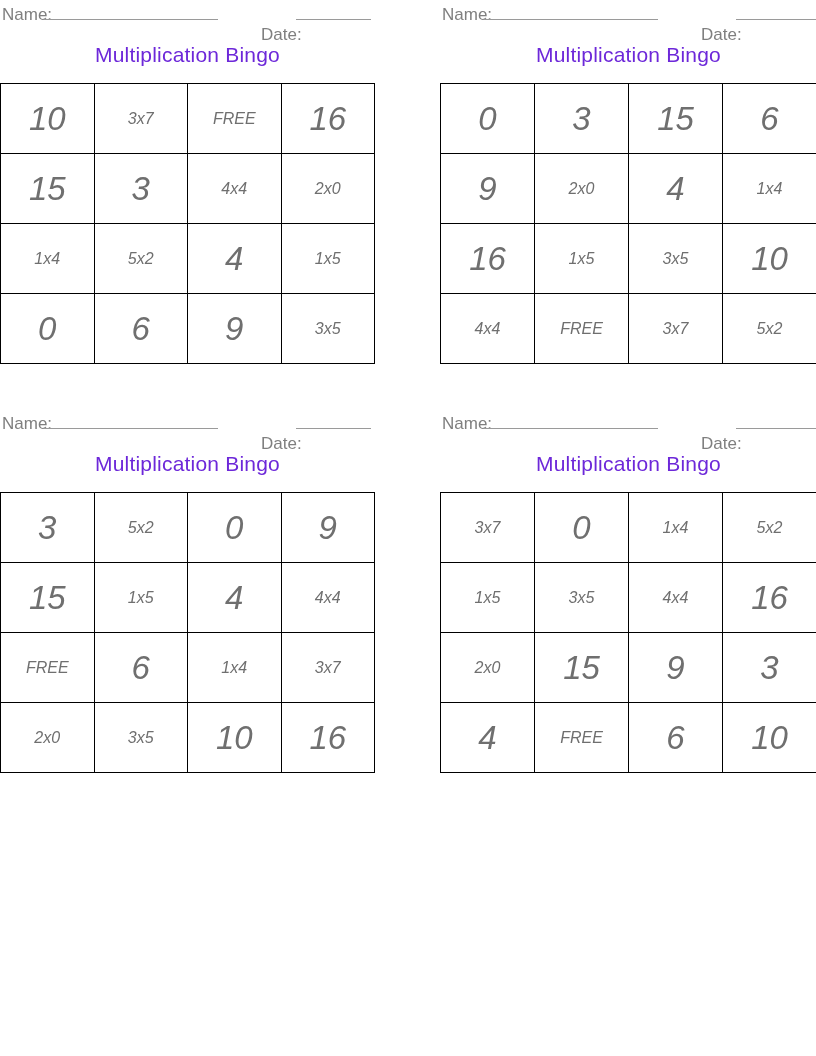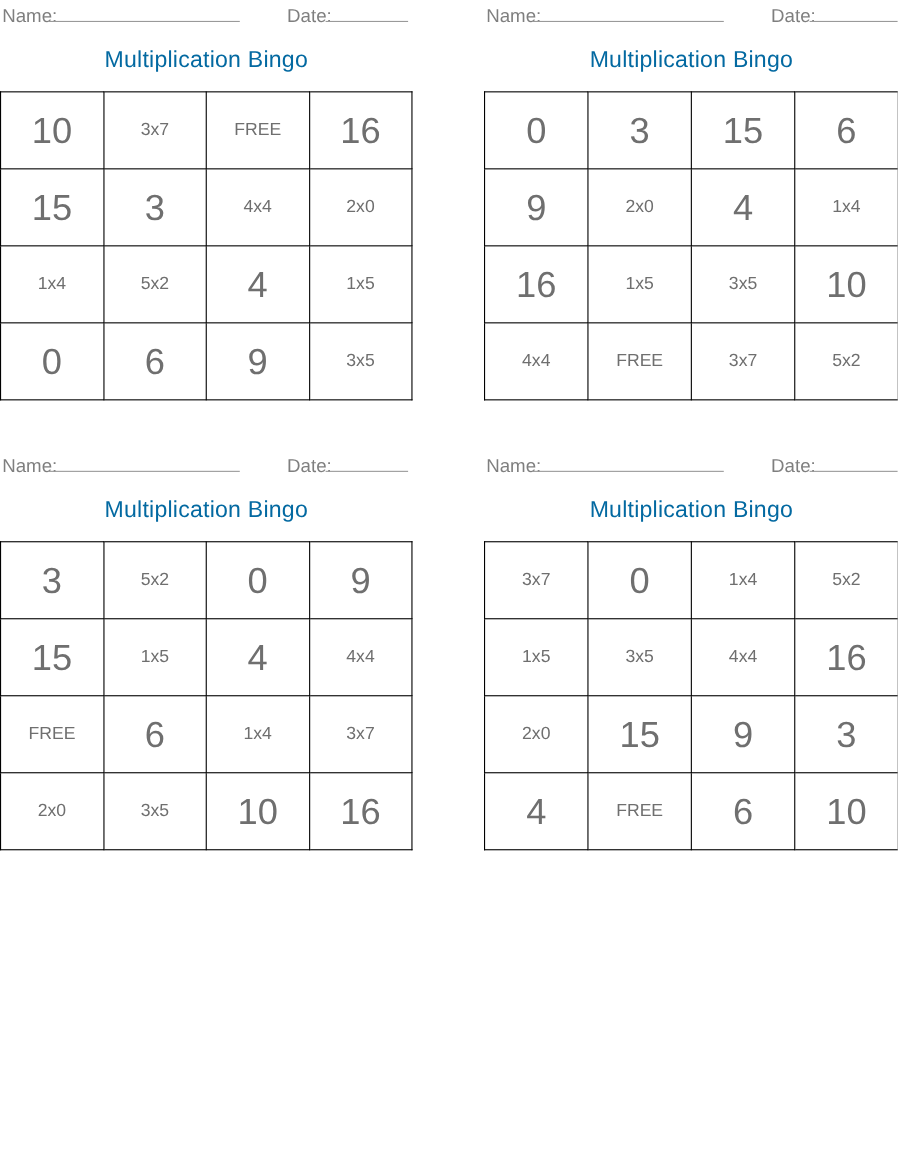--- a/index.html
+++ b/index.html
@@ -23,49 +23,50 @@
 
   .hdr {
     position: absolute;
     top: 4px; left: 0; right: 0;
     height: 18px;
     font-size: 17px;
     color: #7f7f7f;
   }
   .lbl { position: absolute; top: 1px; white-space: nowrap; }
   .name-lbl  { left: 2px; }
-  .date-lbl  { left: 261px; }
+  .date-lbl  { left: 261px; margin-top: 20px; }
   .line {
     position: absolute;
     top: 15px;
     height: 0;
     border-bottom: 1px solid #9a9a9a;
   }
   .name-line { left: 44px;  width: 174px; }
   .date-line { left: 296px; width: 75px; }
   .clip .date-line { width: 81px; }
 
   .title {
     position: absolute;
     top: 43px; left: 0;
     width: 100%;
     margin: 0;
     text-align: center;
     font-size: 21px;
     font-weight: 400;
-    color: #0369a1;
+    color: #6d28d9;
     letter-spacing: 0.2px;
   }
 
   table.grid {
     position: absolute;
     top: 83px; left: 0;
     width: 375px;
     border-collapse: collapse;
     table-layout: fixed;
+    font-style: italic;
   }
   .clip table.grid { width: 377px; }
   table.grid td {
     border: 1px solid #000000;
     height: 69px;
     padding: 0;
     text-align: center;
     vertical-align: middle;
     color: #6f6f6f;
   }

